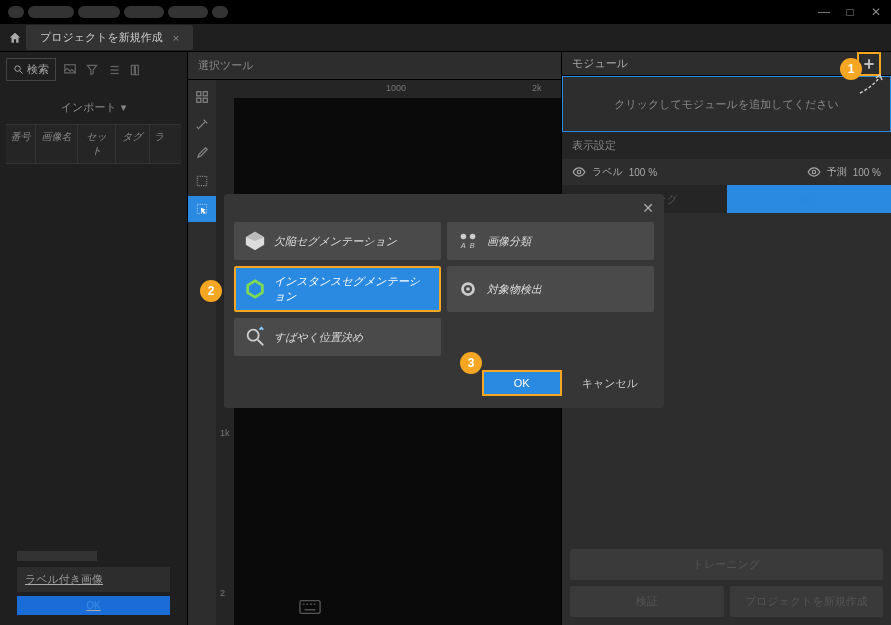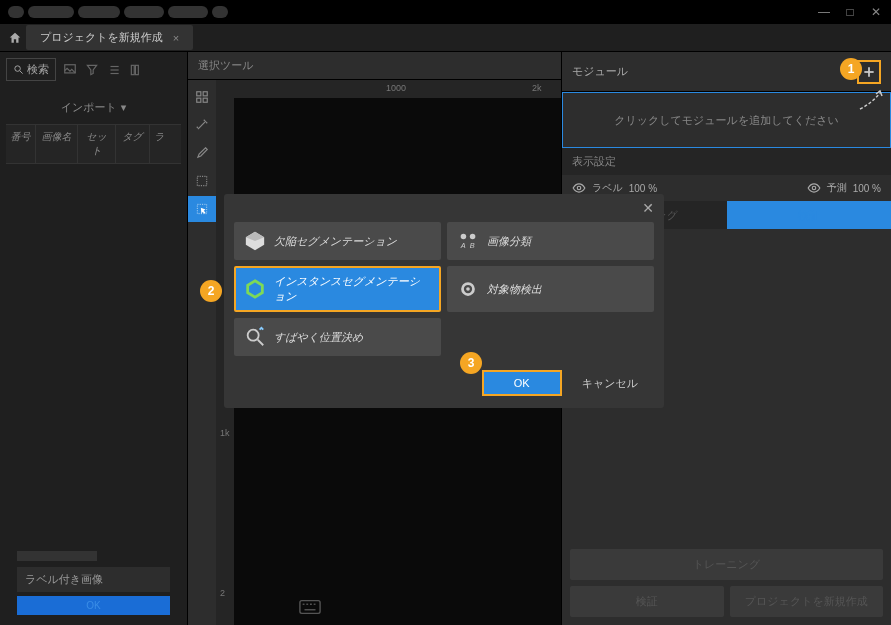--- a/index.html
+++ b/index.html
@@ -34,21 +34,21 @@
 .import-row { display: flex; justify-content: center; margin-bottom: 6px; }
 .import-btn { color: #888; font-size: 11px; padding: 3px 12px; display: flex; align-items: center; gap: 4px; }
 .list-header { display: flex; border-top: 1px solid #333; border-bottom: 1px solid #333; background: #252525; }
 .list-header-cell { padding: 5px 4px; color: #888; font-size: 10px; border-right: 1px solid #333; text-align: center; flex-shrink: 0; font-style: italic; }
 .lhc-num { width: 30px; }
 .lhc-name { width: 42px; }
 .lhc-set { width: 38px; }
 .lhc-tag { width: 34px; }
 .lhc-last { width: 18px; border-right: none; }
 .left-spacer { flex: 1; }
-.left-bottom { padding: 4px 11px; }
+.left-bottom { padding: 4px 11px; text-decoration: underline; }
 .progress-bg { height: 10px; background: #333; margin-bottom: 6px; position: relative; width: 80px; }
 .labeled-btn { background: #2d2d2d; padding: 5px 8px; color: #999; font-size: 11px; margin-bottom: 4px; }
 .ok-bar { background: #1a6dd6; color: #3a8de6; padding: 4px; text-align: center; font-size: 10px; margin-bottom: 0; }
 
 
 .center { flex: 1; display: flex; flex-direction: column; background: #1a1a1a; position: relative; }
 .center-header { height: 28px; background: #2d2d2d; padding: 6px 10px; color: #888; font-size: 11px; border-bottom: 1px solid #000; }
 .center-body { flex: 1; display: flex; }
 .tool-strip { width: 28px; background: #2d2d2d; display: flex; flex-direction: column; gap: 2px; padding-top: 4px; }
 .tool-btn { height: 26px; display: flex; align-items: center; justify-content: center; color: #777; font-size: 13px; }
@@ -56,21 +56,21 @@
 .canvas-area { flex: 1; background: #181818; position: relative; }
 .ruler-h { position: absolute; top: 0; left: 0; right: 0; height: 18px; background: #252525; }
 .ruler-tick { position: absolute; top: 3px; color: #777; font-size: 9px; }
 .ruler-v { position: absolute; top: 18px; left: 0; width: 18px; bottom: 0; background: #252525; }
 .ruler-vtick { position: absolute; left: 4px; color: #777; font-size: 9px; writing-mode: horizontal-tb; }
 .canvas-dark { position: absolute; top: 18px; left: 18px; right: 0; bottom: 0; background: #0a0a0a; }
 .kbd-icon { position: absolute; bottom: 10px; right: 240px; color: #555; font-size: 16px; }
 
 
 .right-panel { width: 330px; background: #2d2d2d; display: flex; flex-direction: column; border-left: 1px solid #000; }
-.right-header { height: 40px; padding: 6px 10px; color: #aaa; font-size: 11px; display: flex; justify-content: space-between; align-items: center; background: #2d2d2d; border-bottom: 1px solid #000; }
+.right-header { height: 24px; padding: 6px 10px; color: #aaa; font-size: 11px; display: flex; justify-content: space-between; align-items: center; background: #2d2d2d; border-bottom: 1px solid #000; }
 .plus-btn { width: 24px; height: 24px; display: flex; align-items: center; justify-content: center; color: #ccc; font-size: 16px; border: 2px solid #f5a623; }
 .add-module-area { height: 56px; border: 1px solid #2a89e0; margin: 0; display: flex; align-items: center; justify-content: center; color: #888; font-size: 11px; position: relative; }
 .arrow-svg { position: absolute; top: -4px; right: 4px; }
 .display-settings-hdr { padding: 6px 10px; color: #888; background: #252525; font-size: 11px; }
 .display-row { display: flex; padding: 6px 10px; gap: 18px; align-items: center; color: #aaa; font-size: 10px; }
 .eye-col { display: flex; align-items: center; gap: 6px; }
 .eye-col.right { margin-left: auto; }
 .tabs-row { display: flex; height: 28px; }
 .right-tab { flex: 1; display: flex; align-items: center; justify-content: center; color: #555; font-size: 11px; background: #252525; }
 .right-tab.active { background: #2a89e0; color: #2a89e0; }

